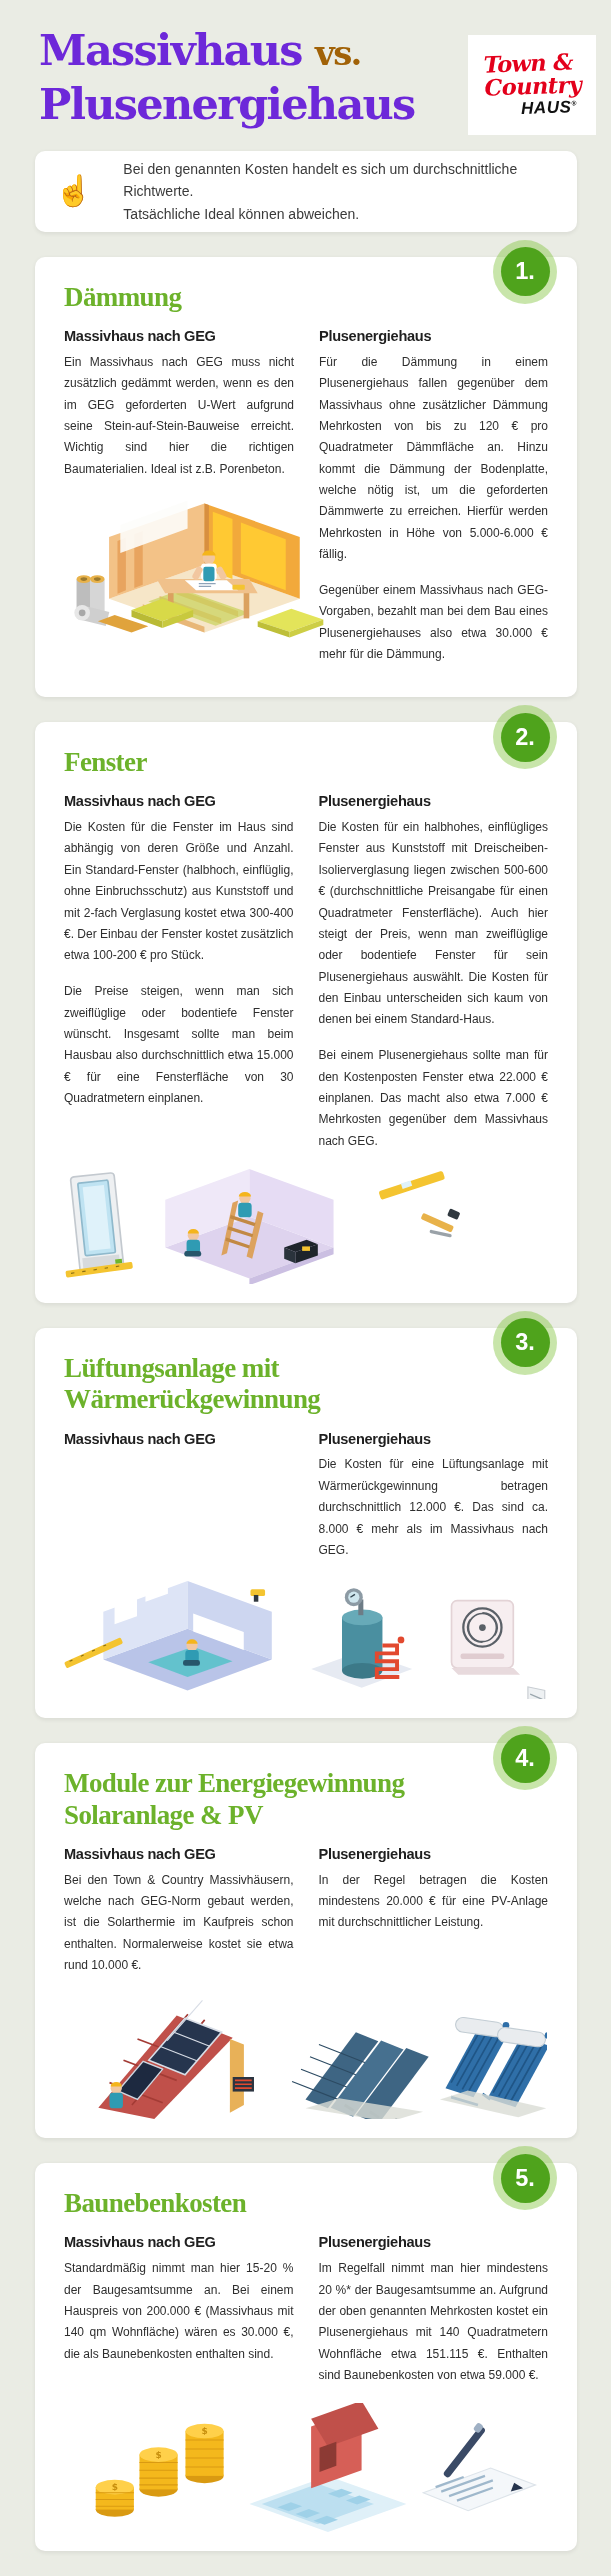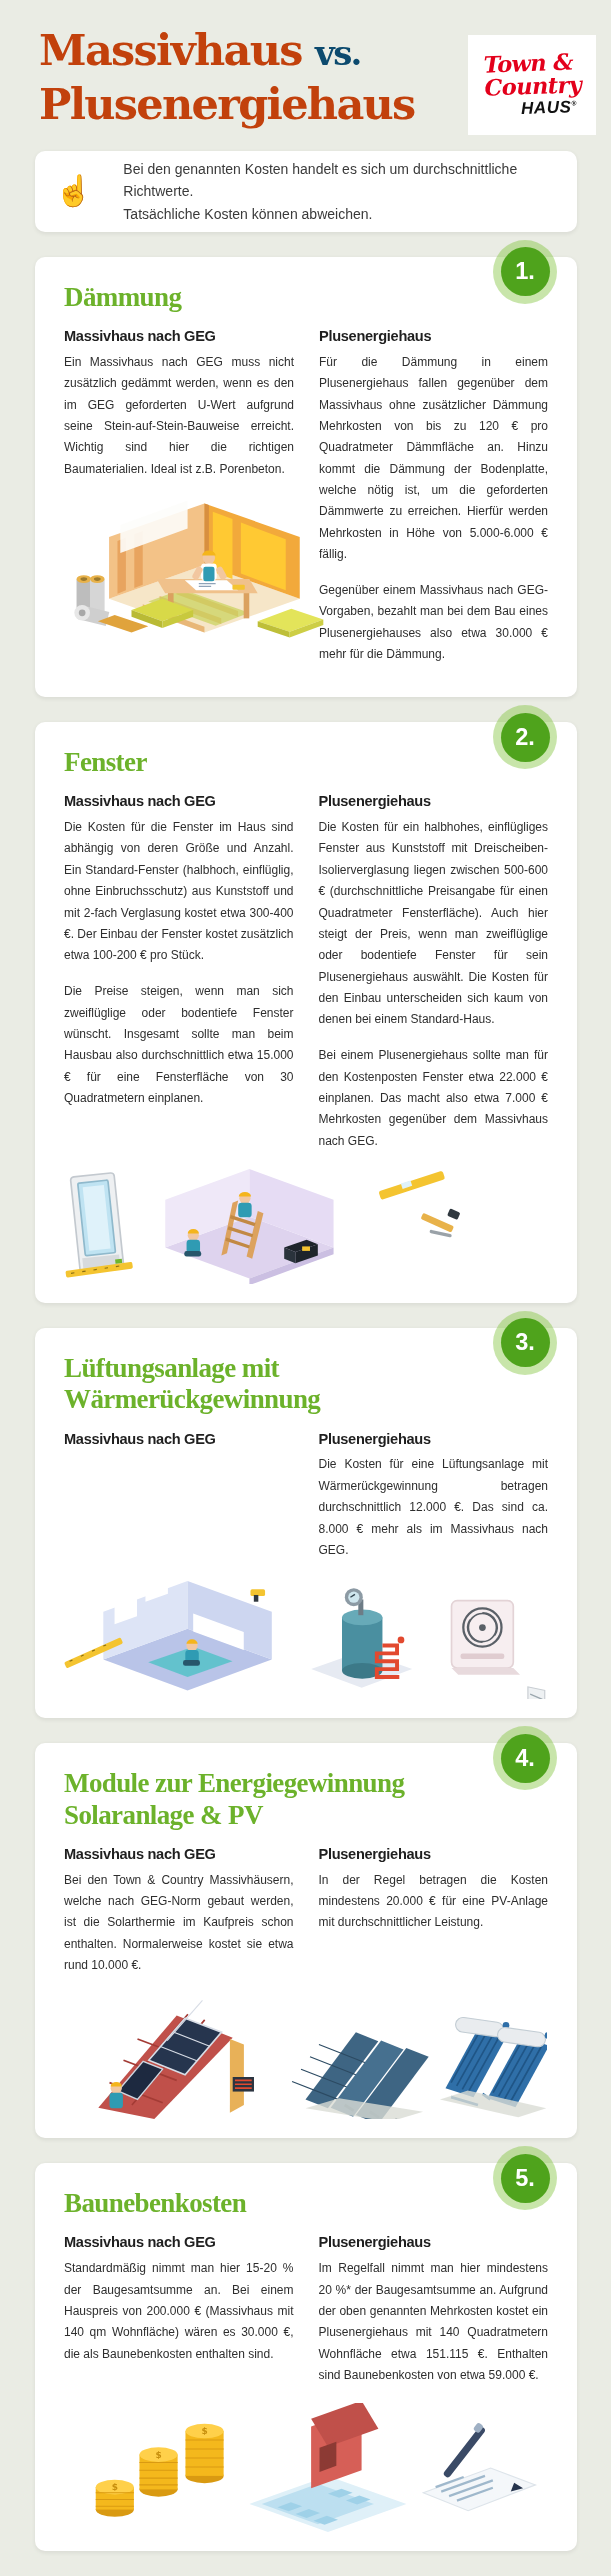--- a/index.html
+++ b/index.html
@@ -11,22 +11,22 @@
     width:612px;
   }
   .page { width:612px; position:relative; }
 
   
   header { padding:22.5px 0 0 39px; position:relative; height:140px; }
   h1 {
     font-family:"DejaVu Serif", serif;
     font-size:43px; line-height:1.27; letter-spacing:-1.7px; font-weight:bold;
   }
-  .t-green { color:#c2410c; }
-  .t-dark  { color:#0c4a6e; font-size:34px; }
+  .t-green { color:#6d28d9; }
+  .t-dark  { color:#a16207; font-size:34px; }
   .logo-card {
     position:absolute; top:35px; right:15.7px; width:128px; height:100px;
     background:#ffffff; display:flex; flex-direction:column;
     align-items:center; justify-content:center;
   }
   .logo-script {
     font-family:"DejaVu Serif", serif; font-style:italic; font-weight:bold;
     color:#e3001b; font-size:22.5px; line-height:1.02; letter-spacing:-0.6px;
     transform:rotate(-2deg);
   }
@@ -107,21 +107,21 @@
         <span>Country</span>
       </div>
       <div class="logo-haus"><span>HAUS</span><sup>®</sup></div>
     </div>
   </header>
 
   <div class="card note-card">
     <span class="hand-icon">☝</span>
     <p class="note-text">
       <span>Bei den genannten Kosten handelt es sich um durchschnittliche Richtwerte.</span><br>
-      <span>Tatsächliche Kosten können abweichen.</span>
+      <span>Tatsächliche Ideal können abweichen.</span>
     </p>
   </div>
 
   <section class="card section-card" style="min-height:342px;">
     <div class="badge">
         <div class="badge-inner">
           <span>1.</span>
         </div>
       </div>
     <h2 class="sec-title"><span>Dämmung</span></h2>

